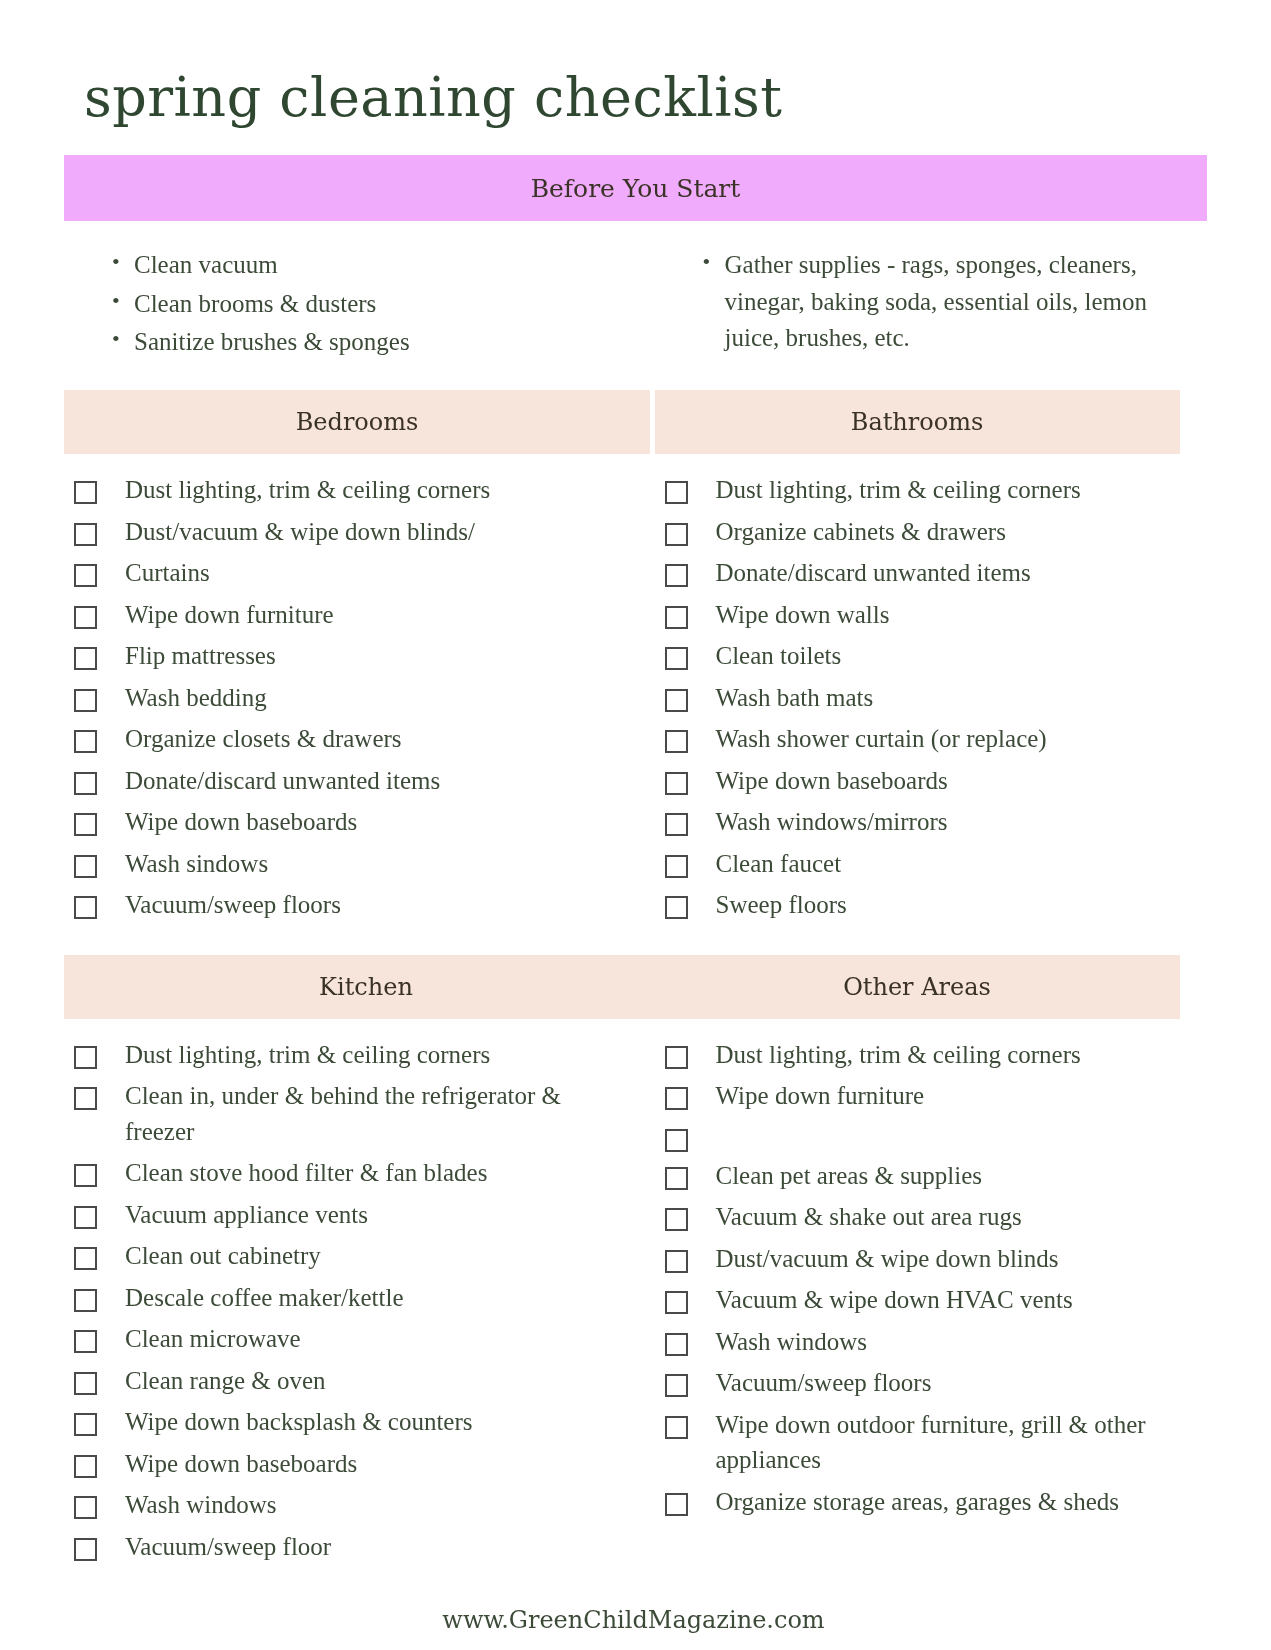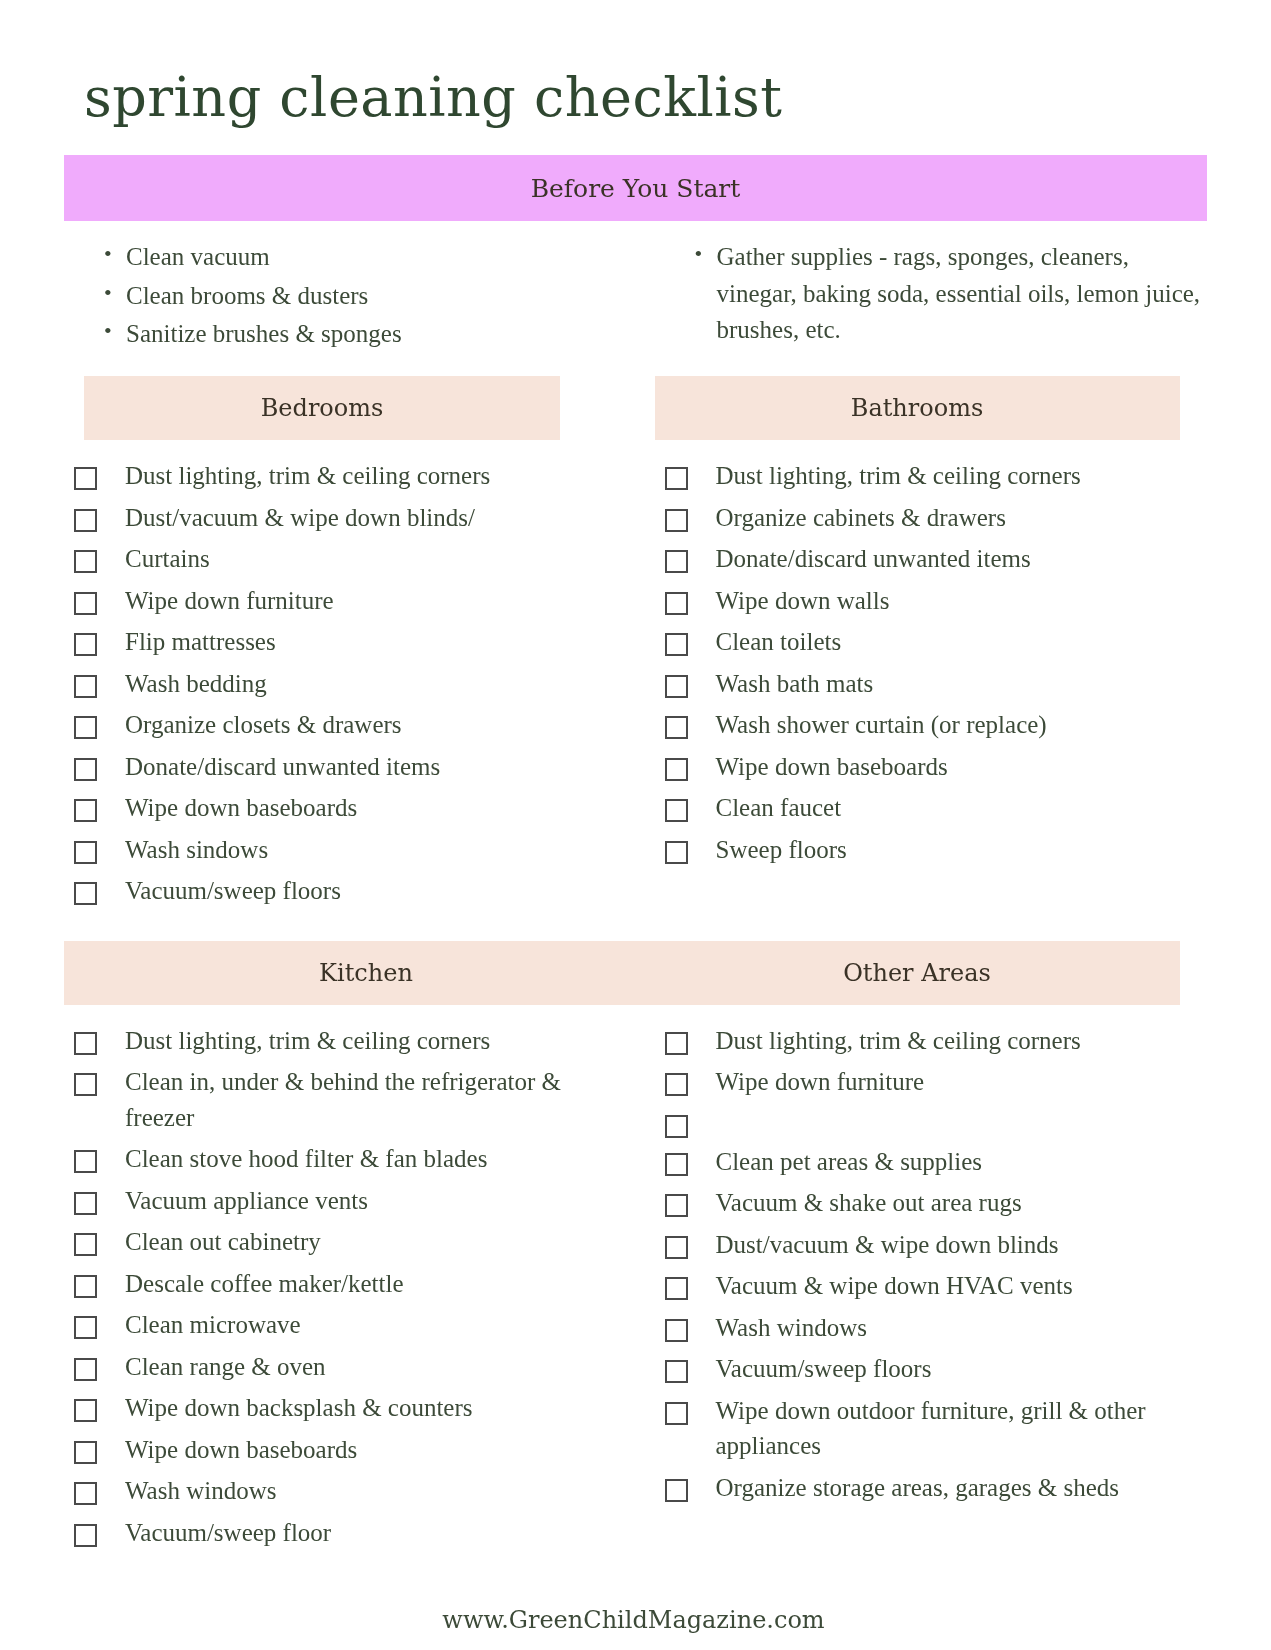--- a/index.html
+++ b/index.html
@@ -55,21 +55,21 @@
   .col {
     flex: 1 1 0;
     min-width: 0;
   }
   .intro-row {
     display: flex;
     gap: 38px;
     margin-top: 18px;
   }
   ul.bullets {
-    margin: 0;
+    margin: 8px;
     padding: 0 0 0 40px;
     list-style: none;
   }
   ul.bullets li {
     position: relative;
     font-size: 25px;
     line-height: 1.45;
     color: #3c4a38;
     margin-bottom: 2px;
     padding-left: 22px;
@@ -112,21 +112,21 @@
     height: 19px;
     border: 2px solid #4a4a4a;
     margin-top: 9px;
     background: #fff;
   }
   .item-label {
     font-size: 25px;
     line-height: 1.42;
     color: #3c4a38;
   }
-  .sec-bedrooms .subhead { width: 476px; margin-left: 20px; }
+  .sec-bedrooms .subhead { width: 586px; }
   .sec-kitchen .subhead { width: 604px; }
   .sec-bathrooms .subhead { width: 525px; }
   .sec-other .subhead { width: 525px; }
   .footer {
     position: absolute;
     left: 0;
     right: 4px;
     bottom: 16px;
     text-align: center;
     font-size: 24px;
@@ -251,20 +251,24 @@
         <li>
             <span class="box"></span>
             <span class="item-label">Wash shower curtain (or replace)</span>
           </li>
         <li>
             <span class="box"></span>
             <span class="item-label">Wipe down baseboards</span>
           </li>
         <li>
             <span class="box"></span>
+            <span class="item-label">Wash windows/mirrors</span>
+          </li>
+        <li>
+            <span class="box"></span>
             <span class="item-label">Clean faucet</span>
           </li>
         <li>
             <span class="box"></span>
             <span class="item-label">Sweep floors</span>
           </li>
       </ul>
     </div>
 
   </div>

